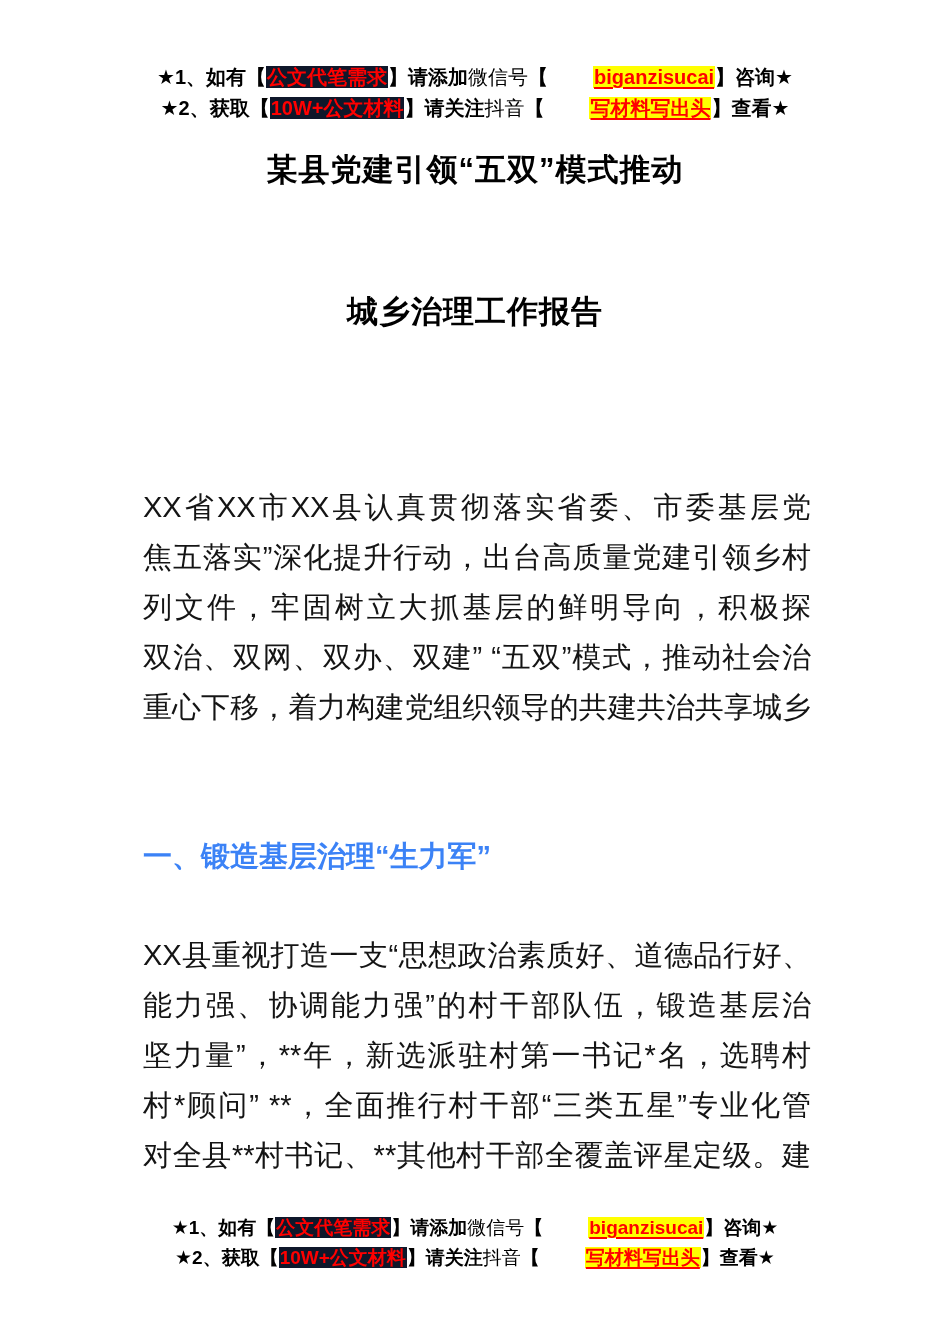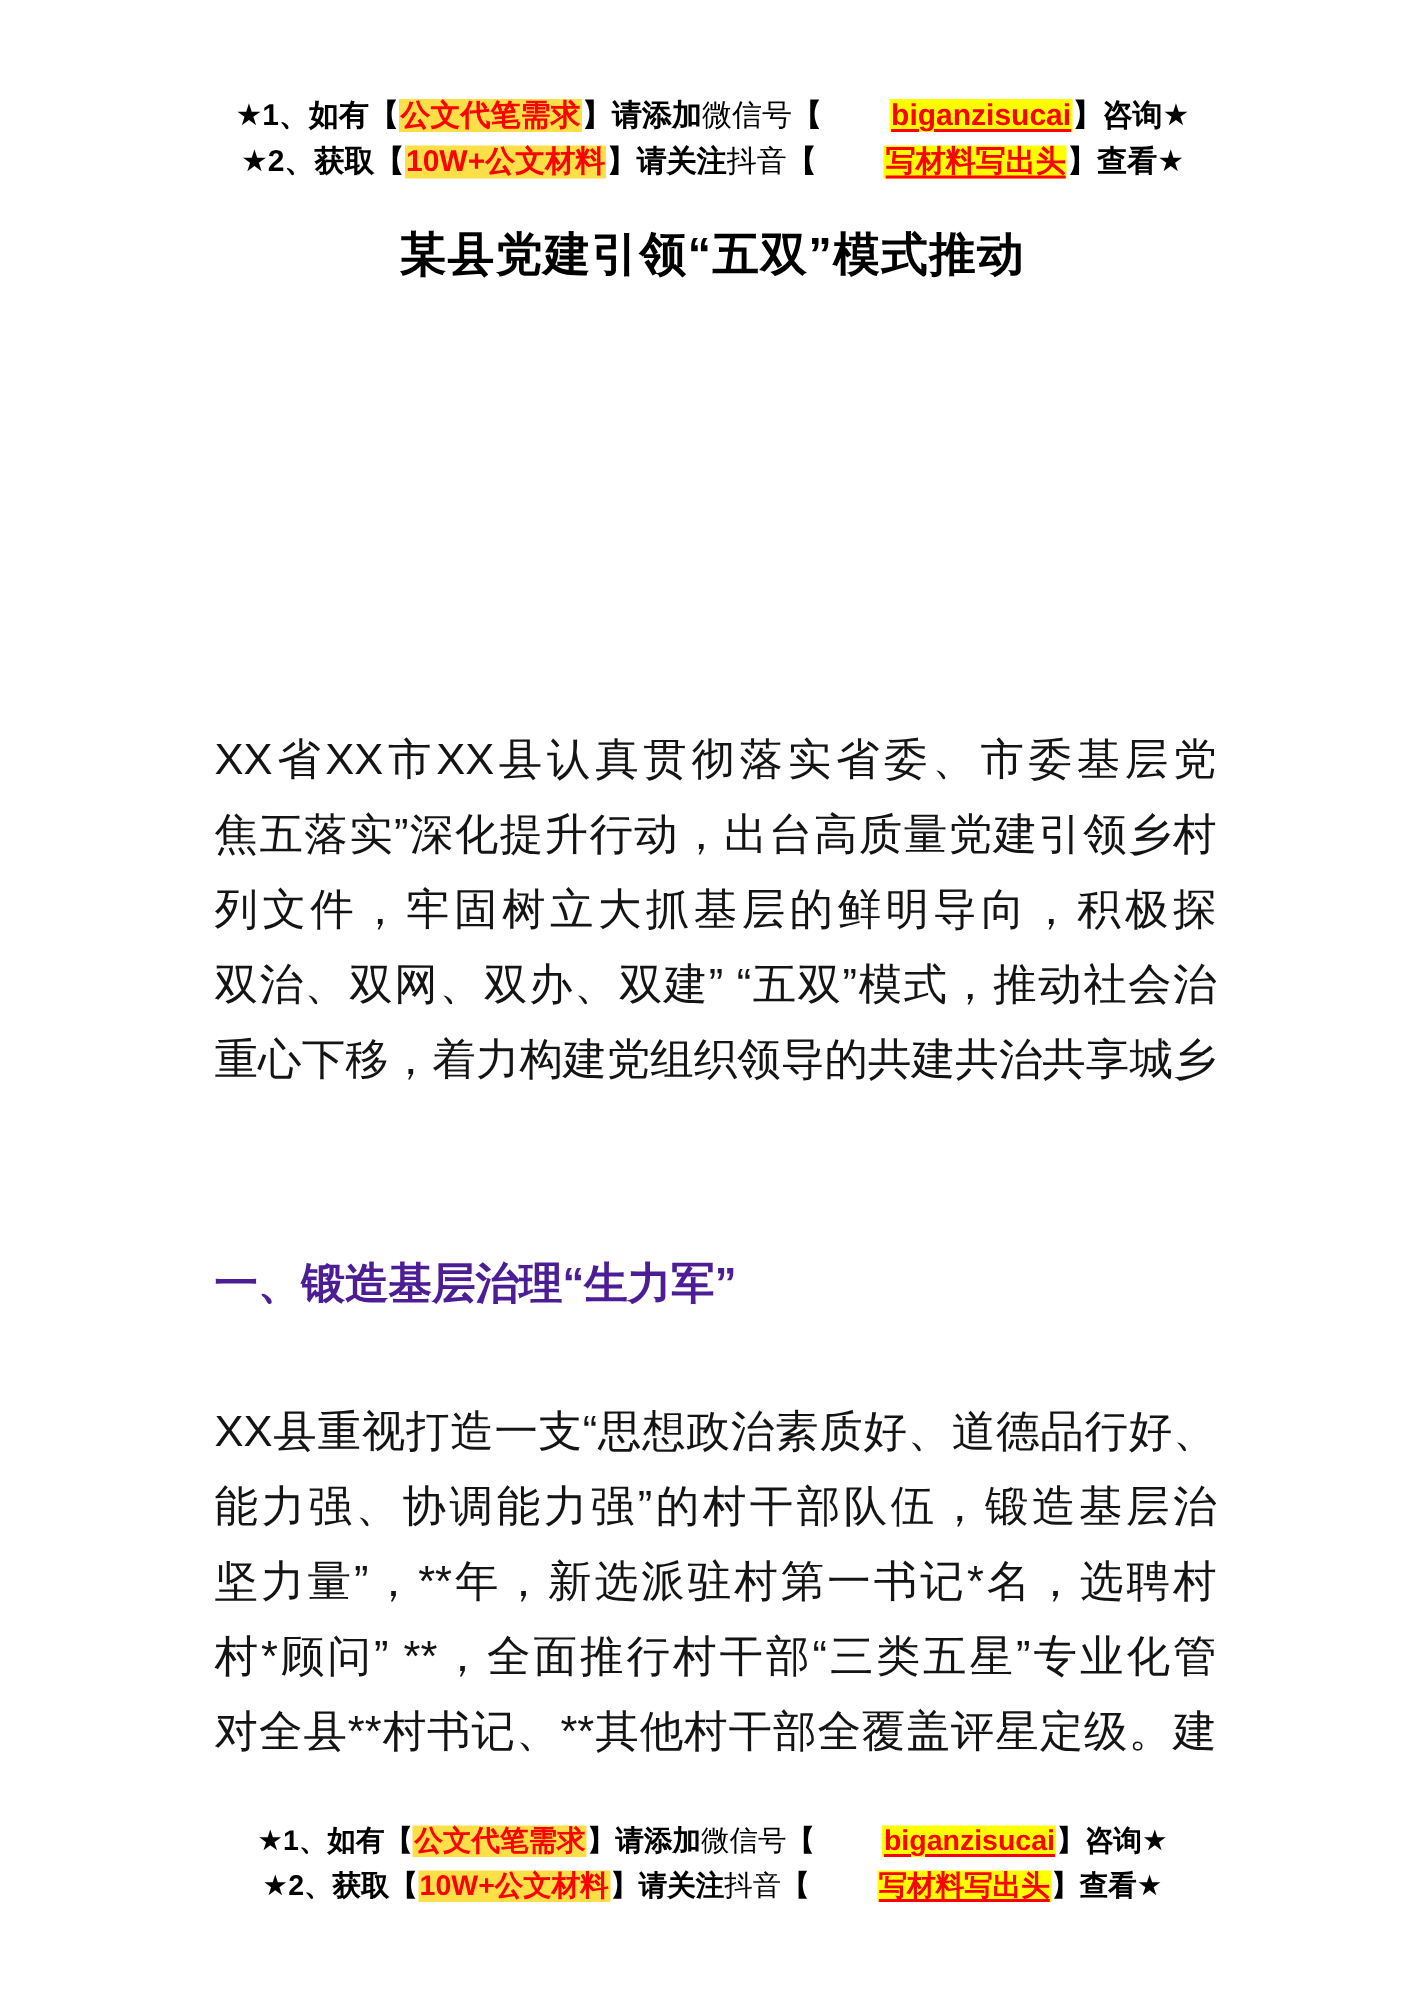--- a/index.html
+++ b/index.html
@@ -24,21 +24,21 @@
   .promo-line{white-space:nowrap;}
   .seg-bold{font-weight:700;}
   .seg-regular{font-weight:400;}
   .seg-bold-underline{
     font-weight:700;
     text-decoration-color:#000;
     text-decoration-thickness:2px;
     text-underline-offset:3px;
   }
   .seg-highlight{
-    font-weight:700;color:#ff0000;background:#fde047;padding:0 1px;
+    font-weight:700;color:#ff0000;background:#0f172a;padding:0 1px;
   }
   .seg-highlight-underline{
     font-weight:700;color:#ff0000;background:#ffff00;padding:0 1px;
     text-decoration:underline;
     text-decoration-color:#ff0000;
     text-decoration-thickness:2px;
     text-underline-offset:3px;
     margin-left:45px;
   }
   
@@ -64,36 +64,37 @@
   }
   .para .line.last{
     text-align:left;
     text-align-last:left;
   }
   .para1{top:482px;}
   .para2{top:930px;}
   .section-heading{
     position:absolute;left:143px;width:668px;top:831px;
     height:50px;line-height:50px;
-    font-size:29px;font-weight:700;color:#4c1d95;
+    font-size:29px;font-weight:700;color:#3b82f6;
     text-align:left;
   }
 </style>
 </head>
 <body>
 
 <div class="page">
 
   <header class="promo promo-top">
       <div class="promo-line"><span class="seg-bold">★1、如有【</span><span class="seg-highlight">公文代笔需求</span><span class="seg-bold">】请</span><span class="seg-bold-underline">添加</span><span class="seg-regular">微信号</span><span class="seg-bold">【</span><span class="seg-highlight-underline">biganzisucai</span><span class="seg-bold">】咨询★</span></div>
       <div class="promo-line"><span class="seg-bold">★2、获取【</span><span class="seg-highlight">10W+公文材料</span><span class="seg-bold">】请</span><span class="seg-bold-underline">关注</span><span class="seg-regular">抖音</span><span class="seg-bold">【</span><span class="seg-highlight-underline">写材料写出头</span><span class="seg-bold">】查看★</span></div>
     </header>
 
   <h1 class="doc-title title-1">某县党建引领“五双”模式推动</h1>
 
+  <h1 class="doc-title title-2">城乡治理工作报告</h1>
 
   <section class="para para1">
       <div class="line">XX省XX市XX县认真贯彻落实省委、市委基层党建“五聚</div>
       <div class="line">焦五落实”深化提升行动，出台高质量党建引领乡村*“**系</div>
       <div class="line">列文件，牢固树立大抓基层的鲜明导向，积极探索“双雁</div>
       <div class="line">双治、双网、双办、双建” “五双”模式，推动社会治理</div>
       <div class="line">重心下移，着力构建党组织领导的共建共治共享城乡基层</div>
     </section>
 
   <div class="section-heading">一、锻造基层治理“生力军”</div>

